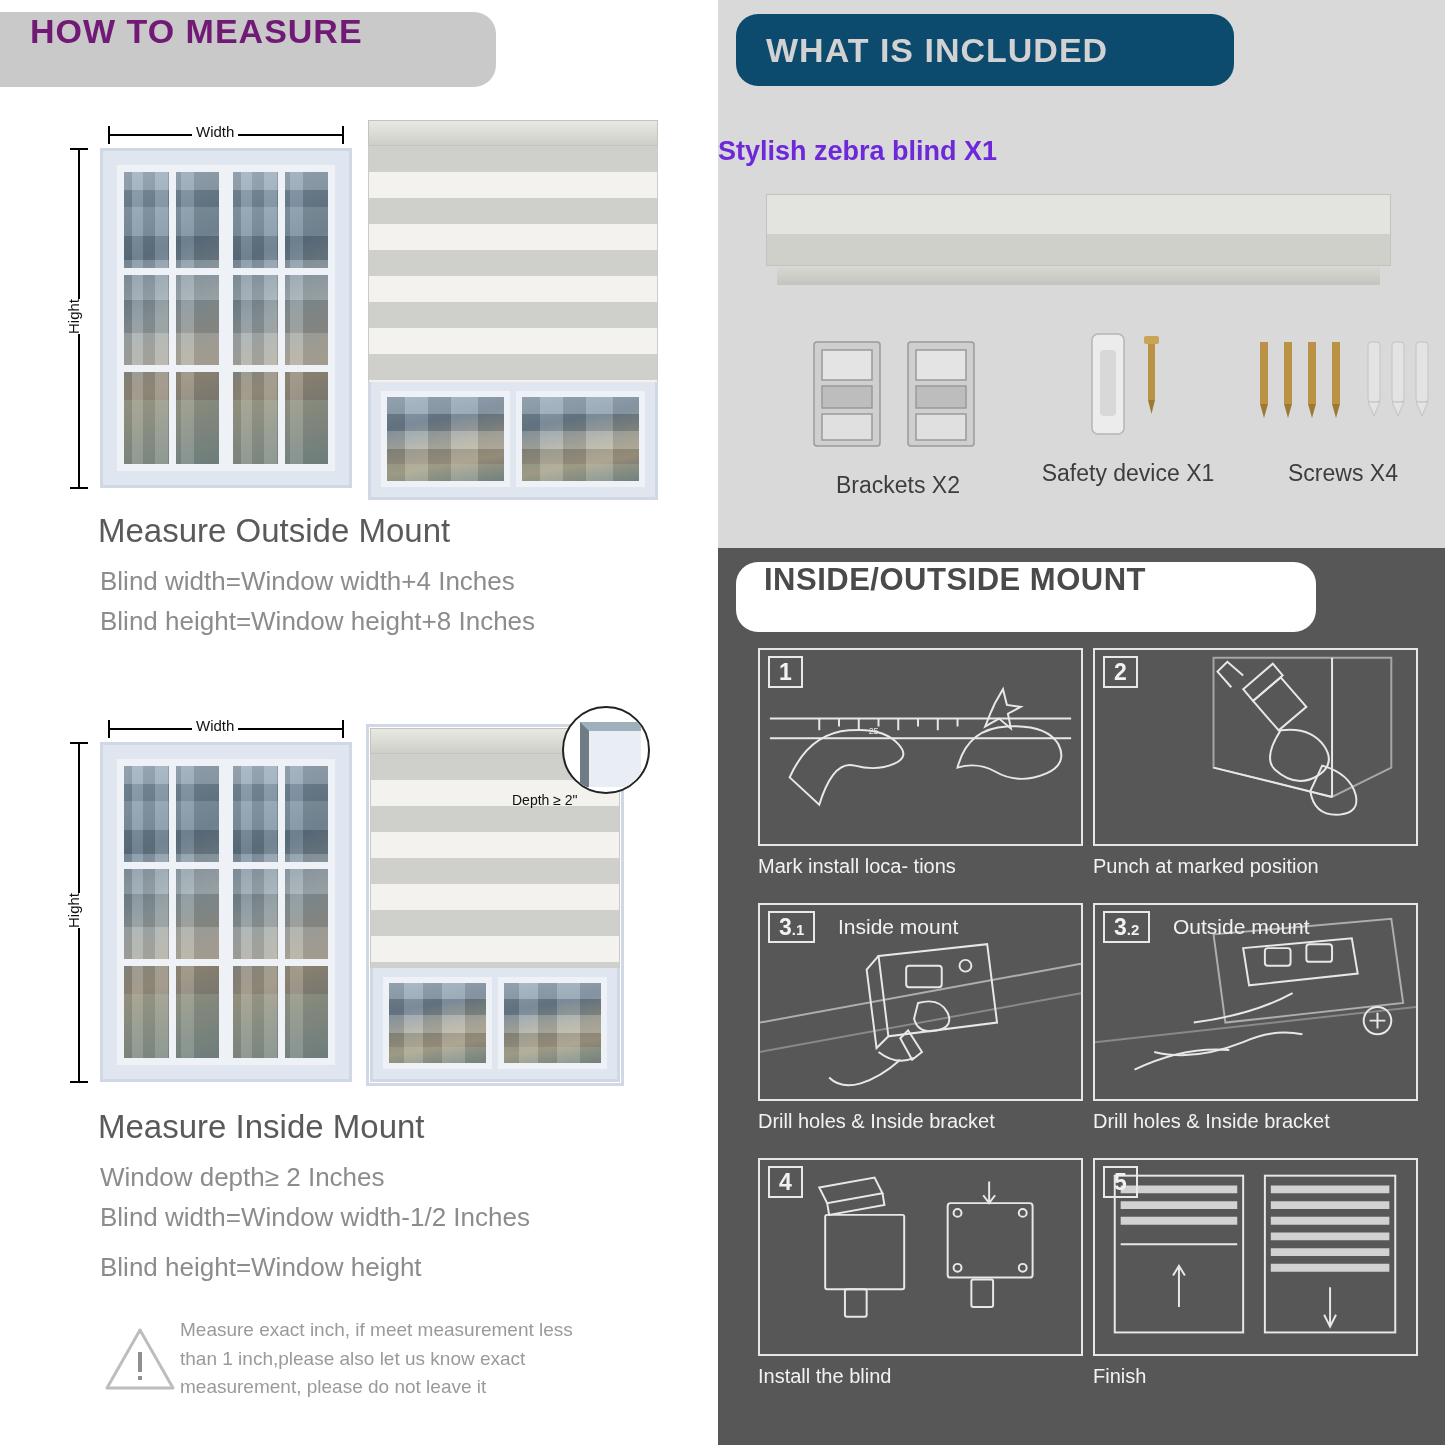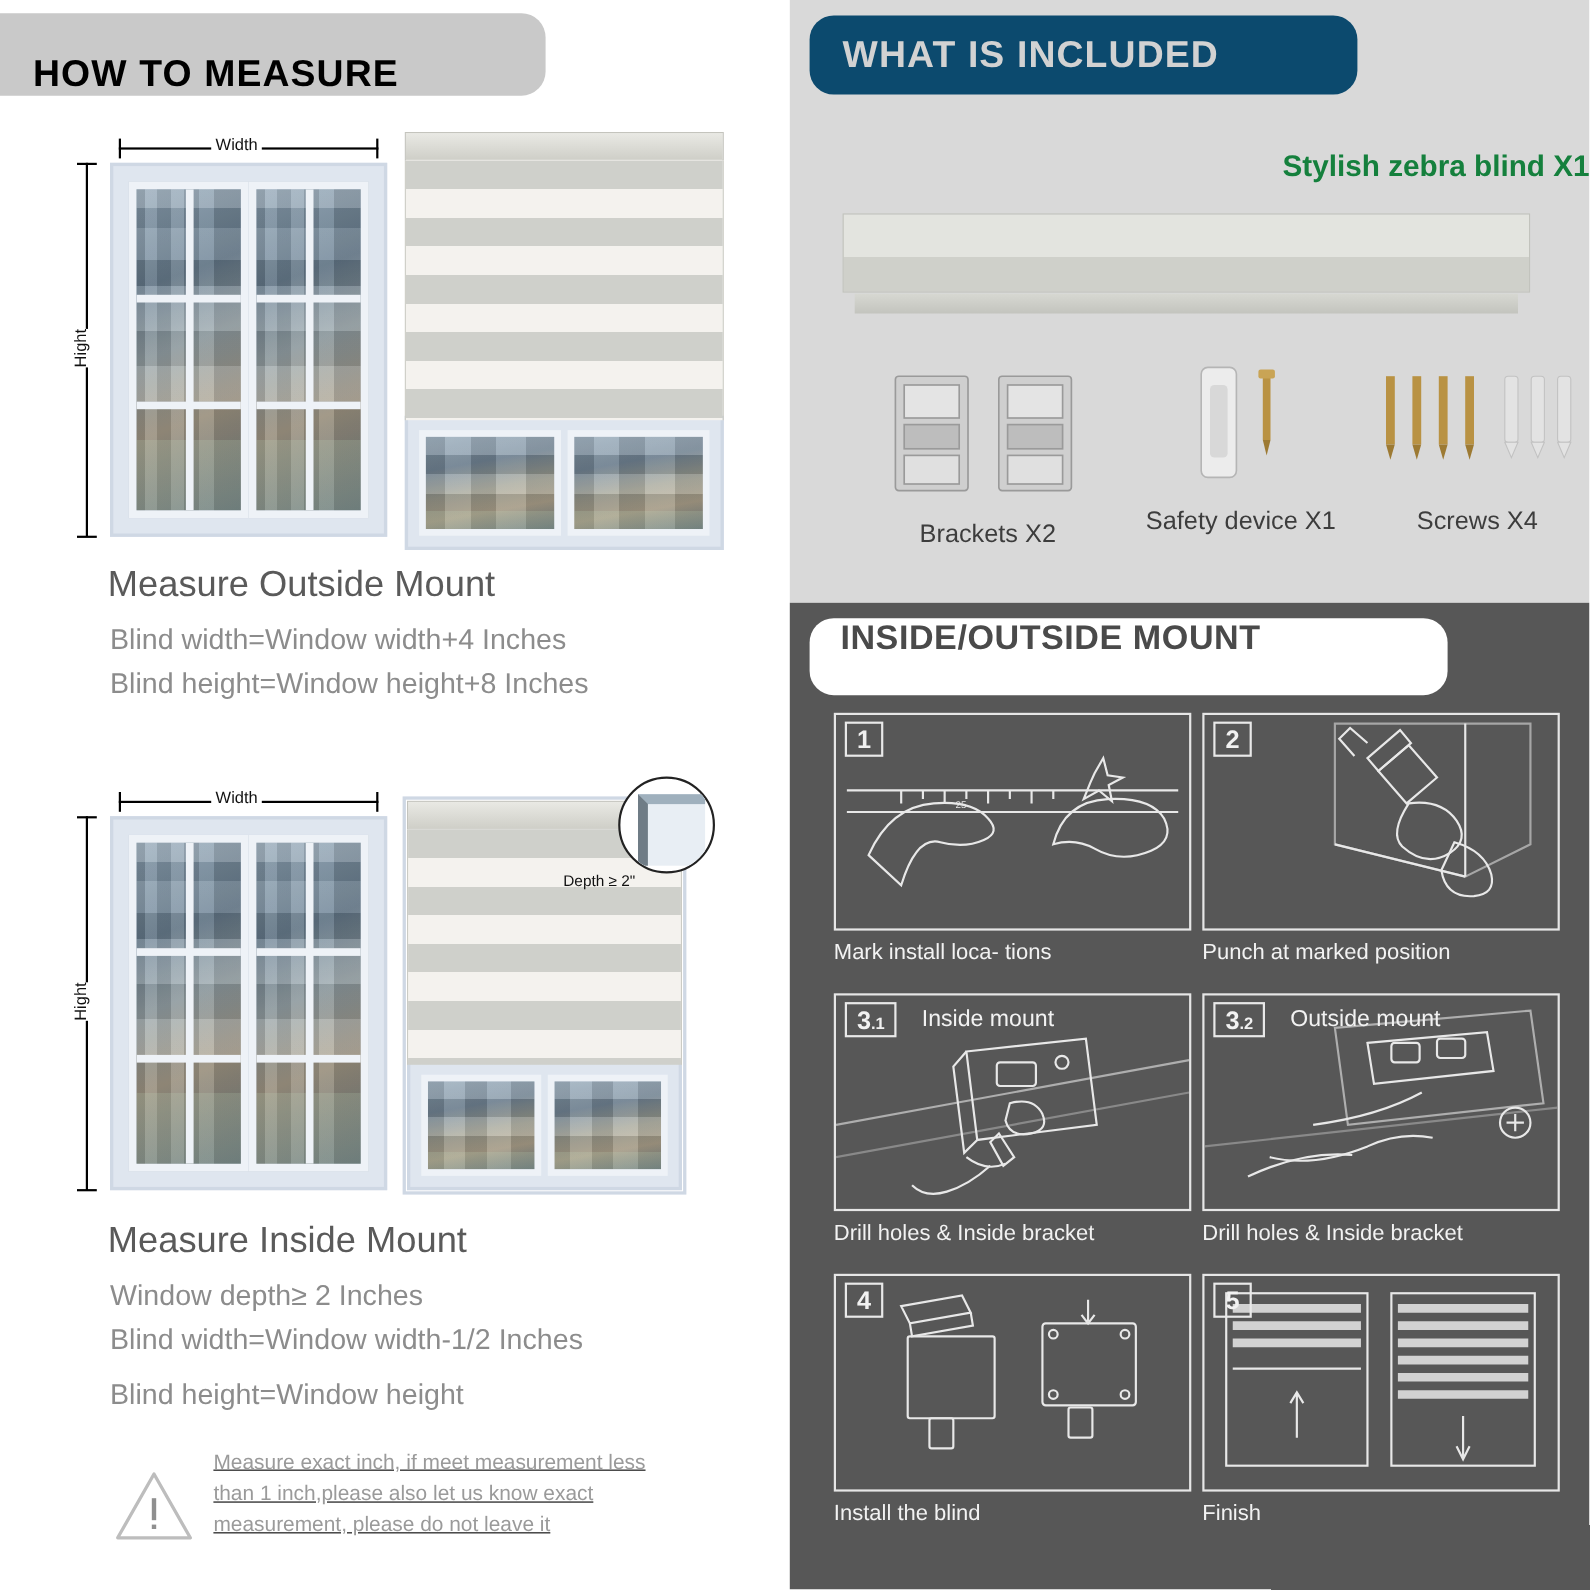--- a/index.html
+++ b/index.html
@@ -13,22 +13,22 @@
 
   
   .left{
     position:absolute;left:0;top:0;width:706px;height:1445px;
     background:#ffffff;
   }
   .banner{
     position:absolute;
     background:#c9c9c9;
     border-radius:0 22px 22px 0;
-    display:flex;align-items:flex-end;
-    color:#000000;
+    display:flex;align-items:flex-start;
+    color:#701a75;
     letter-spacing:1px;
   }
   .banner.left-banner{
     left:0;top:12px;width:496px;height:75px;
     font-size:34px;font-weight:bold;
     padding-left:30px;box-sizing:border-box;
   }
 
   
   .illus{position:absolute;}
@@ -119,40 +119,40 @@
     border:2px solid #222;overflow:hidden;background:#fff;
   }
   .depth-callout .bracket{
     position:absolute;left:16px;top:14px;width:52px;height:56px;
     border-left:9px solid #6f7c86;border-top:9px solid #9fb0bd;
     background:#e8eef4;
   }
   .depth-label{position:absolute;font-size:14px;color:#111;}
 
   .warn{
-    position:absolute;display:flex;align-items:flex-end;gap:18px;text-decoration:underline;
+    position:absolute;display:flex;align-items:center;gap:4px;
   }
   .warn svg{flex:0 0 auto;}
   .warn .wtext{font-size:19px;color:#9a9a9a;line-height:1.5;}
 
   
   .right-top{
     position:absolute;left:718px;top:0;width:727px;height:548px;
     background:#d9d9d9;
   }
   .banner.right-banner{
     position:absolute;left:18px;top:14px;width:498px;height:72px;
     background:#0c4a6e;border-radius:22px;
     color:#d2d2d2;font-size:34px;font-weight:bold;
     padding-left:30px;box-sizing:border-box;
     display:flex;align-items:center;letter-spacing:1px;
   }
   .inc-title{
-    position:absolute;left:0;right:0;top:136px;text-align:right;
-    font-size:27px;color:#15803d;font-weight:bold;
+    position:absolute;left:0;right:0;top:136px;text-align:left;
+    font-size:27px;color:#6d28d9;font-weight:bold;
   }
   .inc-rail{
     position:absolute;left:48px;top:194px;width:625px;height:72px;
     background:linear-gradient(to bottom,#e3e4df 0 55%,#cfd0ca 55% 100%);
     border:1px solid #c2c3bd;box-sizing:border-box;
   }
   .inc-rail:after{
     content:"";position:absolute;left:10px;right:10px;top:72px;height:18px;
     background:linear-gradient(to bottom,#d7d8d2,#c3c4be);
   }

